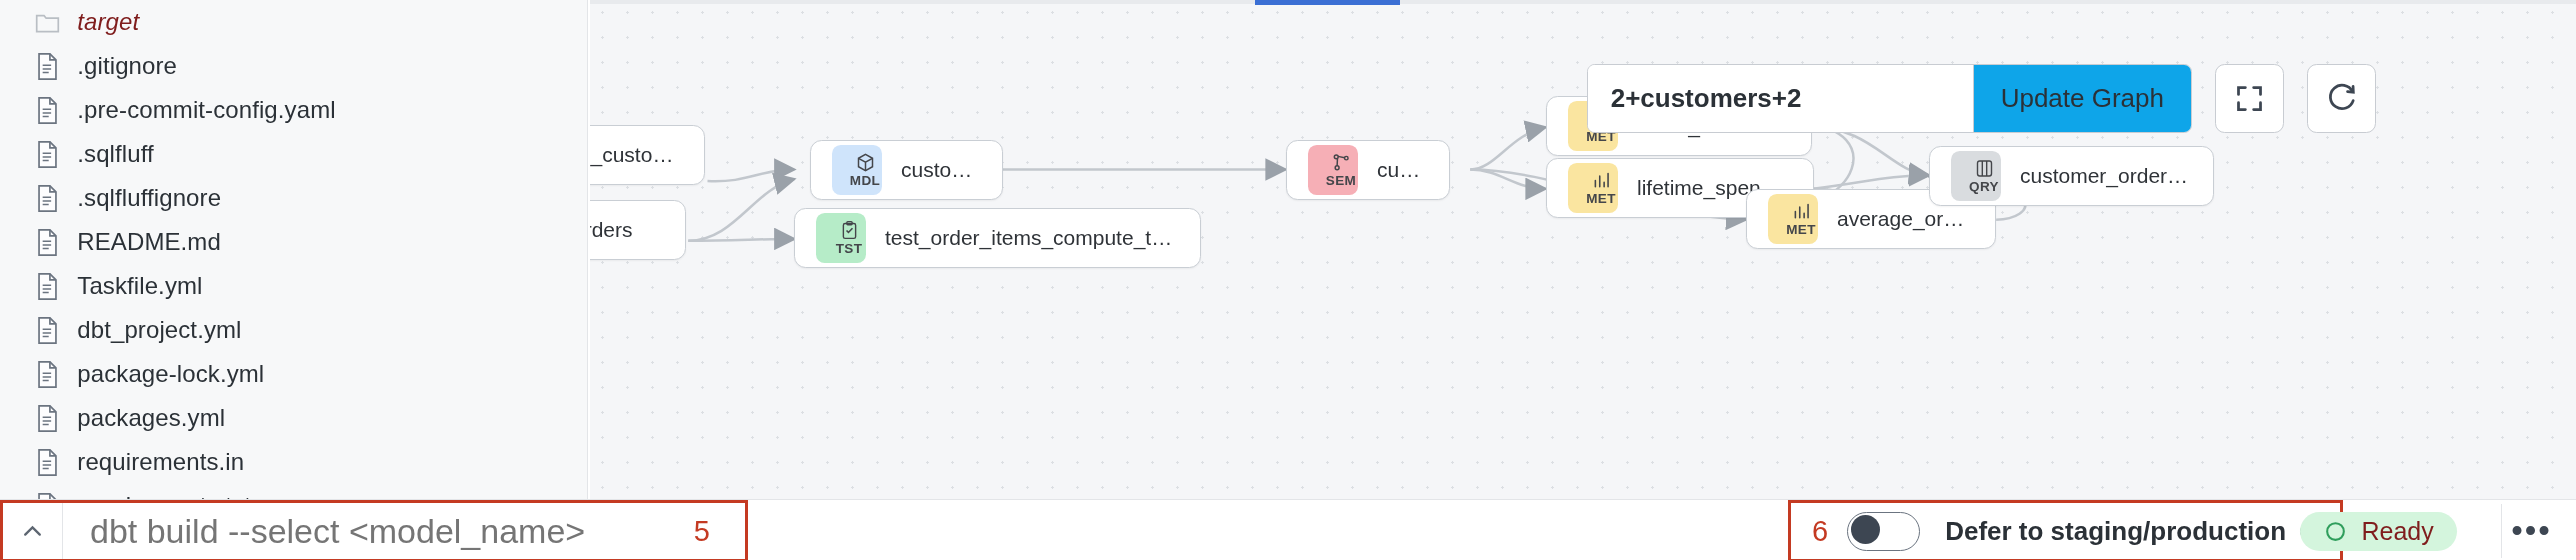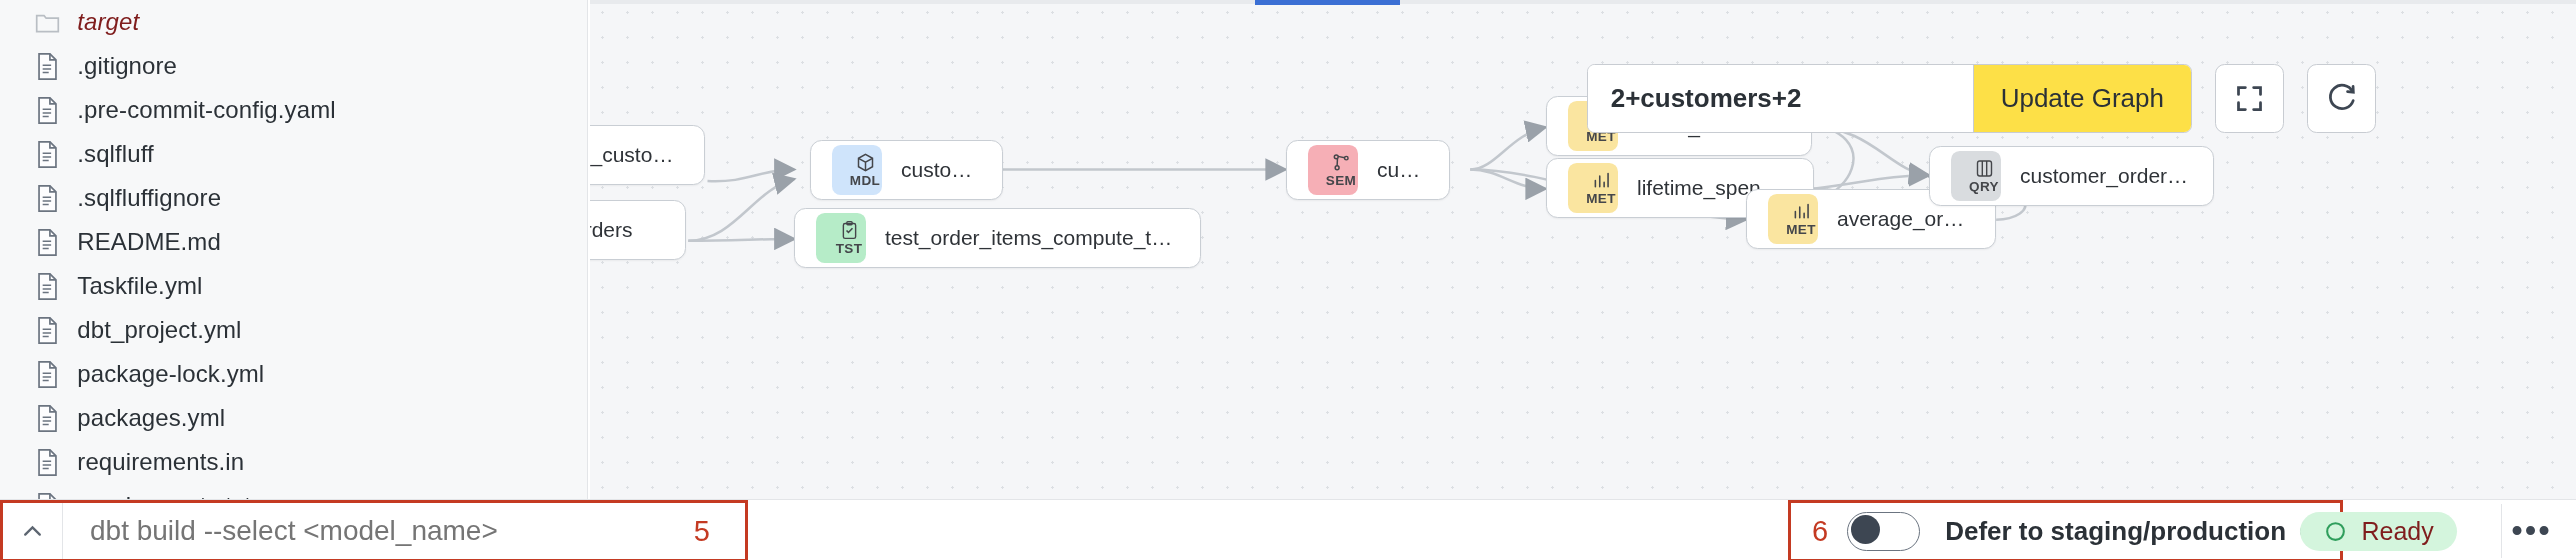--- a/index.html
+++ b/index.html
@@ -76,21 +76,21 @@
     background: #ffffff;
     font-family: "Liberation Sans", sans-serif;
     font-size: 26px;
     color: #2b3137;
     padding: 0 23px;
     font-weight: bold;
   }
   .update-btn {
     border: none;
     border-left: 1.9px solid #c8ccd2;
-    background: #fde047;
+    background: #0ea5e9;
     font-family: "Liberation Sans", sans-serif;
     font-size: 26px;
     color: #2b3137;
     padding: 0 27px;
     cursor: pointer;
     white-space: nowrap;
   }
   .icon-btn {
     width: 69px; height: 69px;
     margin-left: 23px;
@@ -159,21 +159,21 @@
   .chev-cell {
     width: 60px; height: 100%;
     display: flex; align-items: center; justify-content: center;
     border-right: 1.9px solid #e3e5e8;
     cursor: pointer;
   }
   .cmd-input {
     flex: 1; height: 100%;
     border: none; outline: none;
     font-family: "Liberation Sans", sans-serif;
-    font-size: 28px;
+    font-size: 34px;
     color: #4d7c0f;
     padding-left: 27px;
     background: transparent;
   }
   .ann {
     color: #c43a22;
     font-size: 29px;
     font-weight: 400;
     line-height: 1;
   }

